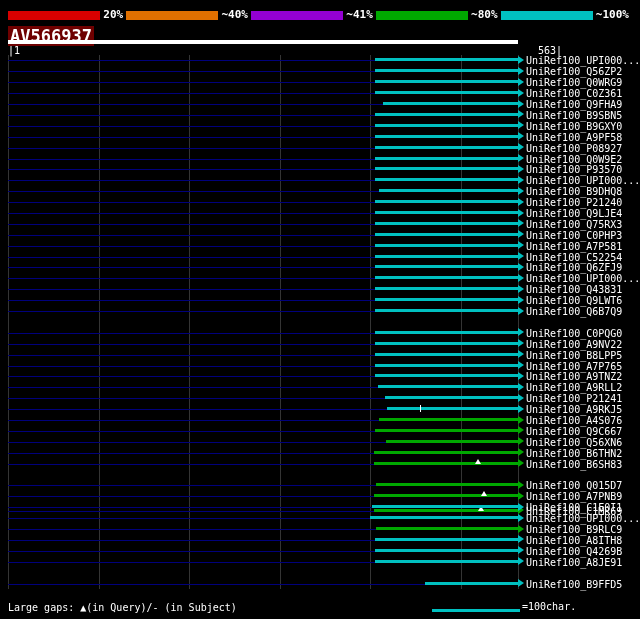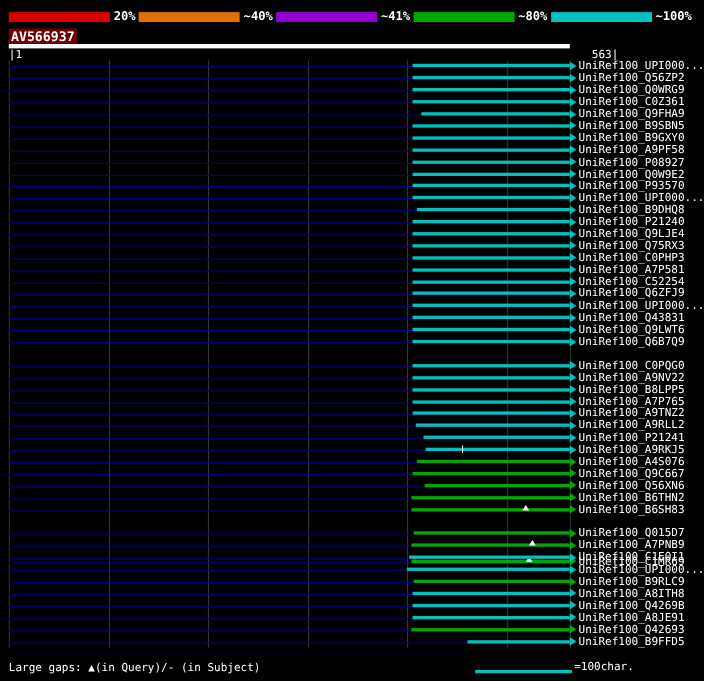--- a/index.html
+++ b/index.html
@@ -11,21 +11,21 @@
   .screen { position:absolute; inset:0; }
 
   
   .scalebar { position:absolute; left:8px; top:8px; width:624px; height:14px;
               display:flex; align-items:center; }
   .scalebar .seg { height:9px; flex:1 1 0; }
   .scalebar .lbl { color:#fff; font-weight:bold; font-size:11px; line-height:14px;
                    padding:0 3px; background:#000; white-space:nowrap; flex:0 0 auto; }
 
   .queryname { position:absolute; left:8px; top:26px; color:#fff; font-weight:bold;
-               font-size:12px; background:#6e0000; padding:0 2px; }
+               font-size:17px; background:#6e0000; padding:0 2px; }
   .querybar  { position:absolute; left:8px; top:40px; width:510px; height:4px; background:#fff; }
 
   .ruler { position:absolute; left:8px; top:45px; width:600px; height:11px;
            color:#fff; font-size:10px; }
   .ruler .start { position:absolute; left:0; }
   .ruler .end   { position:absolute; left:530px; }
 
   
   .plot { position:absolute; left:8px; top:55px; width:624px; height:534px; }
   .gridline { position:absolute; top:0; bottom:0; width:1px; background:#343434; }
@@ -313,25 +313,20 @@
       <div class="row" style="top: 490.41px; height: 10.9px;">
         <div class="hline"></div>
         <div class="bar cyan" style="left: 366.9px; width: 143.1px;"></div>
         <div class="hitlabel">UniRef100_Q4269B</div>
       </div>
       <div class="row" style="top: 501.31px; height: 10.9px;">
         <div class="hline"></div>
         <div class="bar cyan" style="left: 366.9px; width: 143.1px;"></div>
         <div class="hitlabel">UniRef100_A8JE91</div>
       </div>
-      <div class="row" style="top: 512.2px; height: 10.9px;">
-        <div class="hline"></div>
-        <div class="bar green" style="left: 366px; width: 144px;"></div>
-        <div class="hitlabel">UniRef100_Q42693</div>
-      </div>
       <div class="row" style="top: 523.1px; height: 10.9px;">
         <div class="hline"></div>
         <div class="bar cyan" style="left: 416.7px; width: 93.3px;"></div>
         <div class="hitlabel">UniRef100_B9FFD5</div>
       </div>
     </div>
 
   <div class="footer">
     <span class="gaps">Large gaps: ▲(in Query)/- (in Subject)</span>
     <span class="scale-legend">

